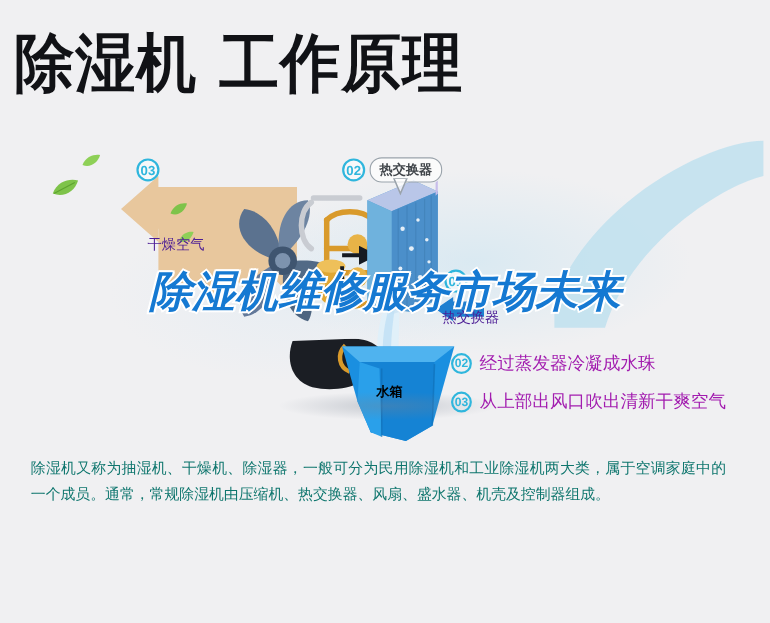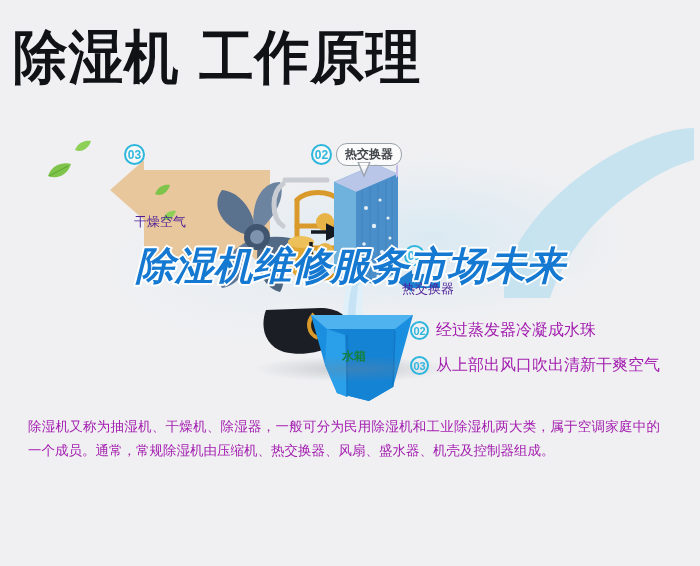--- a/index.html
+++ b/index.html
@@ -91,21 +91,21 @@
     border-radius:11px;
     background:rgba(255,255,255,.7);
     padding:2px 8px;
     font-size:12px;color:#40454a;
     white-space:nowrap;
     font-family:"DejaVu Sans","Liberation Sans",sans-serif;
     font-weight:bold;
   }
   .tank-lbl{
     position:absolute;
-    font-size:12px;color:#15803d;font-weight:bold;
+    font-size:12px;color:#000000;font-weight:bold;
     font-family:"DejaVu Sans","Liberation Sans",sans-serif;
     white-space:nowrap;
     text-align:right;
   }
 
   
   .bullet-line{
     position:absolute;
     font-size:16px;color:#a21caf;
     font-family:"DejaVu Sans","Liberation Sans",sans-serif;
@@ -139,21 +139,21 @@
       0 0 1px #fff, 2px 0 0 #fff, -2px 0 0 #fff, 0 2px 0 #fff, 0 -2px 0 #fff;
   }
 
   
   .copy{
     position:absolute;left:28px;top:414px;width:648px;
   }
   .copy p{
     margin:0 16px 3px 0;
     font-size:13.5px;line-height:24px;
-    color:#a21caf;
+    color:#0f766e;
     font-family:"DejaVu Sans","Liberation Sans",sans-serif;
     text-align:justify;
   }
   .copy .para2{margin-top:17px;}
 </style>
 </head>
 <body>
 
 <div class="page">
 

